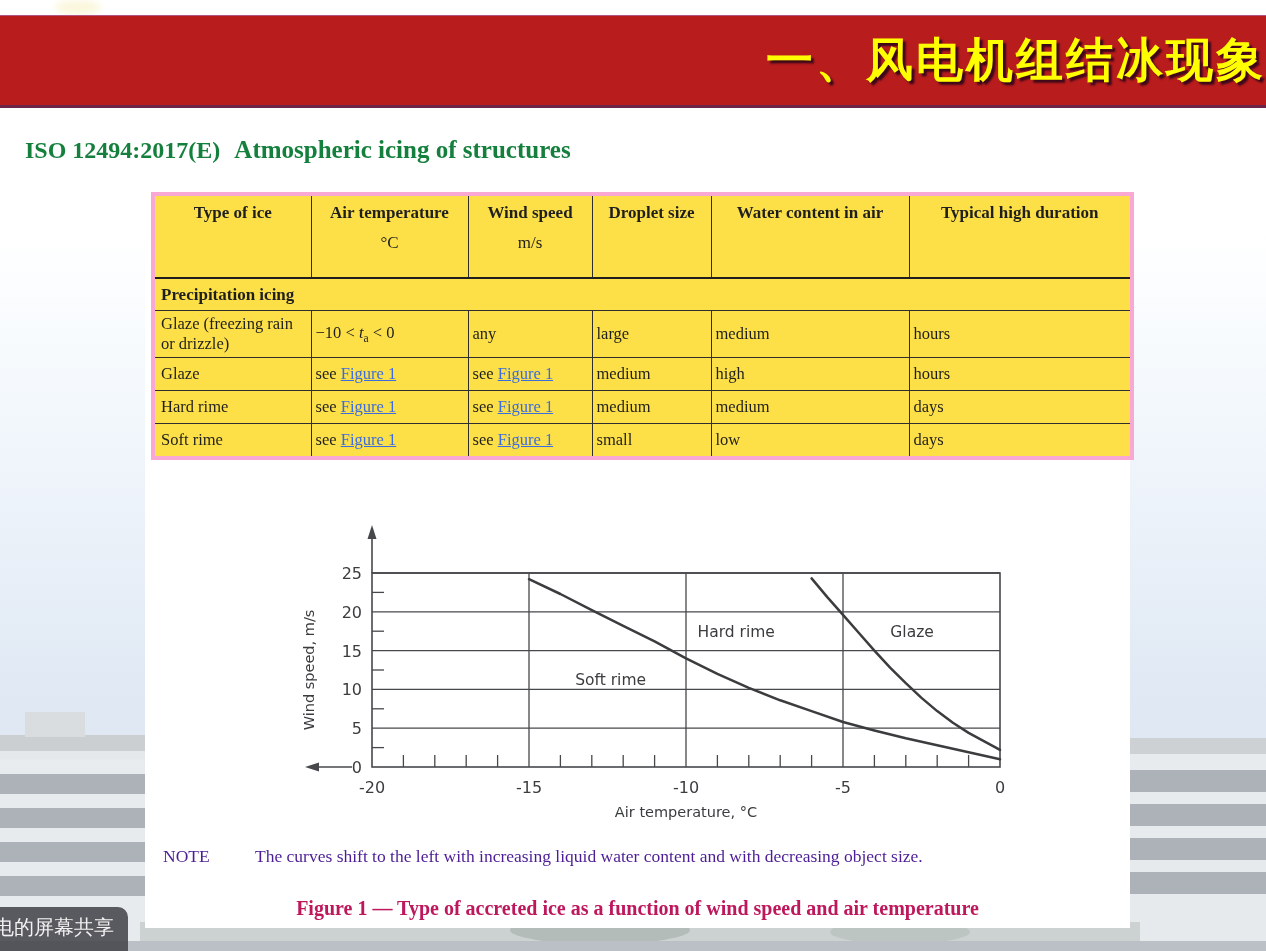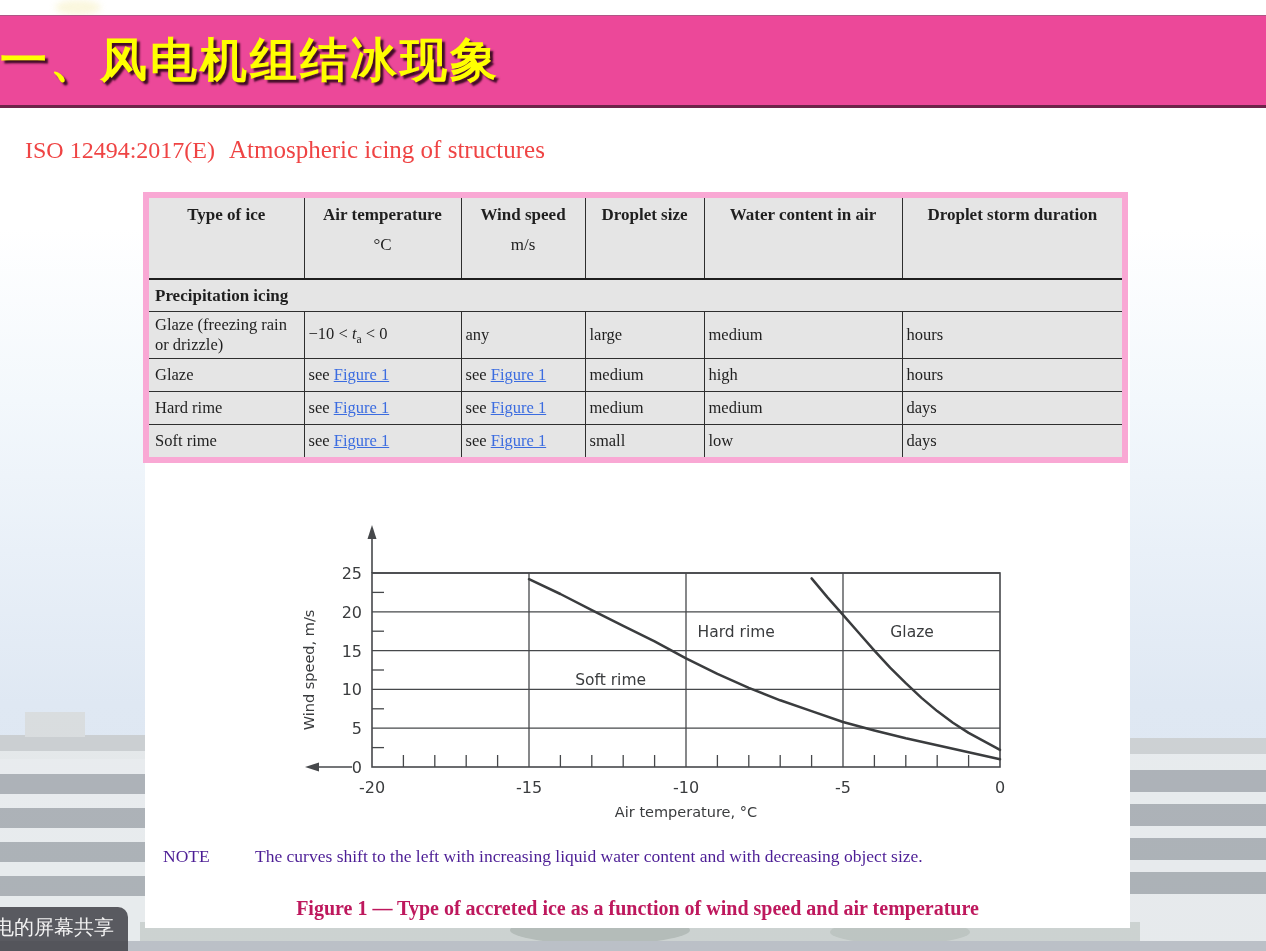--- a/index.html
+++ b/index.html
@@ -5,42 +5,42 @@
   html,body{margin:0;padding:0;}
   body{
     width:1266px;height:951px;position:relative;overflow:hidden;
     font-family:"Liberation Serif","DejaVu Serif",serif;
     background:linear-gradient(180deg,#ffffff 0%,#ffffff 24%,#f3f8fc 42%,#e9f0f8 58%,#dfe8f3 74%,#dce5f0 100%);
   }
   
   .smudge{position:absolute;left:55px;top:0;width:46px;height:15px;background:#faf6d8;border-radius:50%;filter:blur(3px);opacity:.85;z-index:0;}
   
   .banner{
-    position:absolute;left:0;top:15px;width:1266px;height:93px;background:#ec4899;
+    position:absolute;left:0;top:15px;width:1266px;height:93px;background:#b91c1c;
     border-top:1px solid #b05585;border-bottom:3px solid #6e2449;box-sizing:border-box;
-    display:flex;align-items:center;justify-content:flex-start;z-index:3;
+    display:flex;align-items:center;justify-content:flex-end;z-index:3;
   }
   .banner-title{
     font-family:"DejaVu Sans","Liberation Sans",sans-serif;
     font-size:47px;font-weight:bold;color:#ffff00;letter-spacing:3px;
     text-shadow:3px 3px 2px rgba(45,5,25,.9);white-space:nowrap;
   }
   
   .photo{position:absolute;left:0;top:700px;width:1266px;height:251px;z-index:0;opacity:.6;}
   
   .content-box{position:absolute;left:145px;top:178px;width:985px;height:750px;background:#ffffff;z-index:1;}
   
-  .heading{position:absolute;left:25px;top:136px;z-index:2;color:#ef4444;font-weight:normal;white-space:nowrap;}
+  .heading{position:absolute;left:25px;top:136px;z-index:2;color:#15803d;font-weight:bold;white-space:nowrap;}
   .heading .std{font-size:24px;}
   .heading .ttl{font-size:25px;margin-left:14px;}
   
   table.ice{
-    position:absolute;left:143px;top:192px;width:979px;z-index:2;
-    border-collapse:collapse;table-layout:fixed;background:#e5e5e5;
-    border:6px solid #f9a8d4;color:#1f1f1f;font-size:16.5px;
+    position:absolute;left:151px;top:192px;width:979px;z-index:2;
+    border-collapse:collapse;table-layout:fixed;background:#fde047;
+    border:4px solid #f9a8d4;color:#1f1f1f;font-size:16.5px;
   }
   table.ice th,table.ice td{border:1px solid #2e2e2e;}
   table.ice thead th{
     font-size:17px;font-weight:bold;vertical-align:top;text-align:center;
     padding:6px 4px 8px;height:84px;line-height:1.25;border-bottom:2px solid #1e1e1e;box-sizing:border-box;
   }
   .th-unit{font-weight:normal;margin-top:9px;}
   .th-unit:empty{display:none;}
   td.section{font-weight:bold;font-size:17px;text-align:left;padding:3px 6px;height:25px;border-top:2px solid #1e1e1e;margin-top:36px;}
   td.c-left{text-align:left;padding:3px 4px 3px 6px;height:26px;line-height:1.22;}
@@ -111,21 +111,21 @@
       <col style="width:198px">
       <col style="width:223px">
   </colgroup>
   <thead>
     <tr>
       <th><span>Type of ice</span></th>
       <th><span>Air temperature</span><div class="th-unit">°C</div></th>
       <th><span>Wind speed</span><div class="th-unit">m/s</div></th>
       <th><span>Droplet size</span></th>
       <th><span>Water content in air</span></th>
-      <th><span>Droplet storm duration</span></th>
+      <th><span>Typical high duration</span></th>
     </tr>
   </thead>
   <tbody>
       <tr>
         <td colspan="6" class="section">Precipitation icing</td>
       </tr>
       <tr>
         <td class="c-left">Glaze (freezing rain or drizzle)</td>
         <td class="c-mid">−10 &lt; <i>t</i><sub>a</sub> &lt; 0</td>
         <td class="c-mid">any</td>

